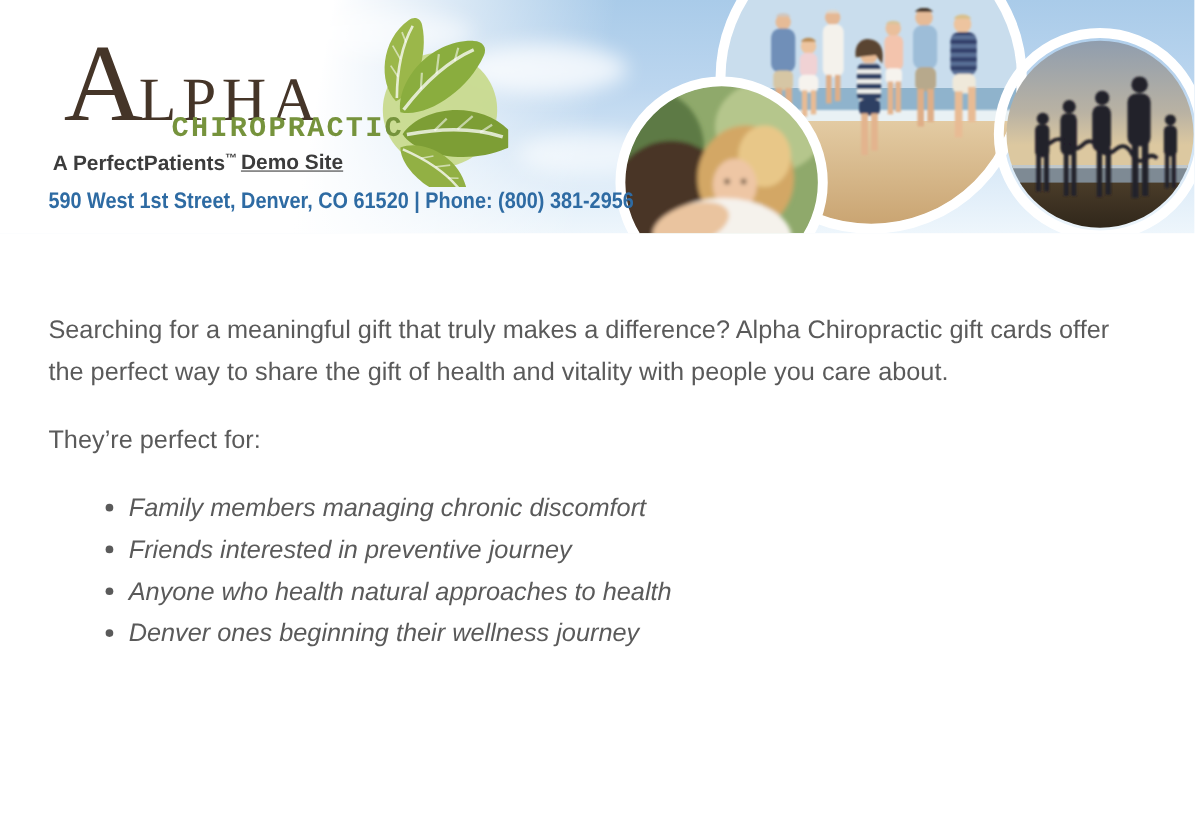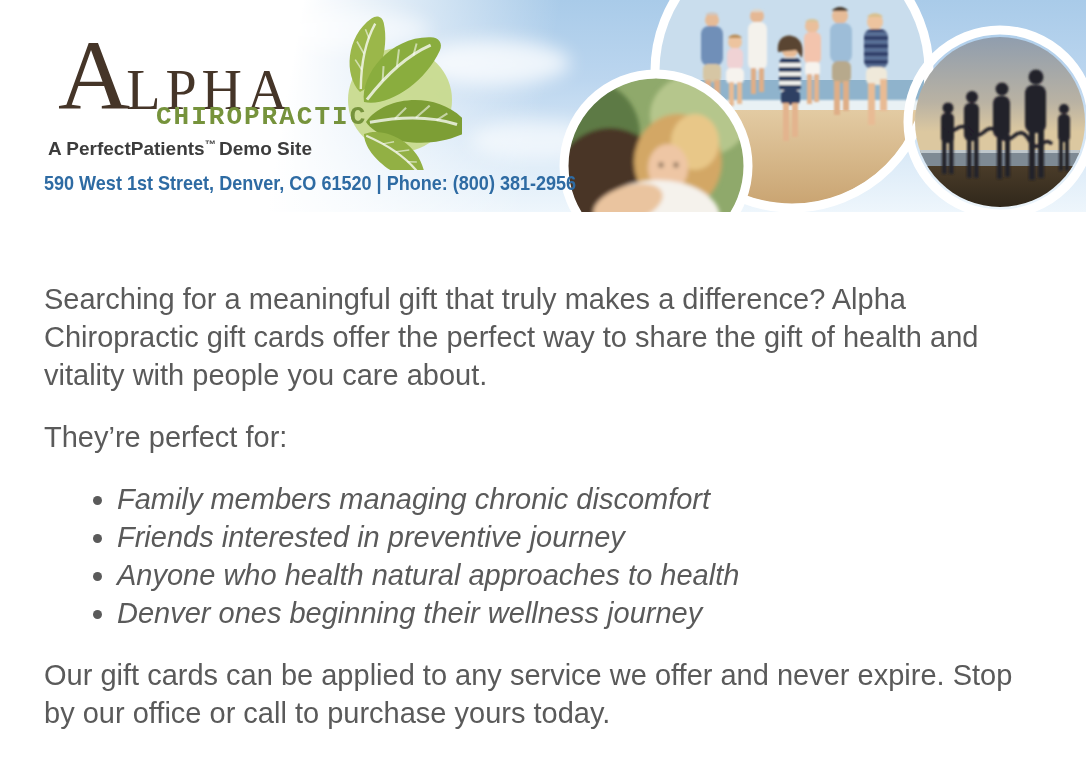--- a/index.html
+++ b/index.html
@@ -16,29 +16,29 @@
   .cloud.c3{left:250px;top:10px;width:180px;height:40px;background:rgba(255,255,255,.55);}
 
   .brand-title{position:absolute;left:58px;top:26px;display:flex;align-items:baseline;
     font-family:"Liberation Serif",serif;color:#453528;line-height:1;}
   .brand-title .big-a{font-size:100px;margin-right:-4px;}
   .brand-title .rest{font-size:56px;letter-spacing:5px;}
   .brand-sub{position:absolute;left:116px;top:102px;font-family:Liberation Mono, monospace;
     font-weight:bold;font-size:26px;letter-spacing:2px;color:#76933c;margin-left:40px;}
   .brand-tagline{position:absolute;left:48px;top:138px;font-size:19px;font-weight:bold;color:#3c3c3c;}
   .brand-tagline sup{font-size:11px;}
-  .brand-tagline .tag-post{margin-left:.18em;}
+  .brand-tagline .tag-post{margin-left:.18em;text-decoration:underline;}
   .contact-line{position:absolute;left:44px;top:171px;font-size:20.5px;font-weight:bold;
     color:#2e6ba3;white-space:nowrap;transform:scaleX(.88);transform-origin:left center;}
 
   .leaf-logo{position:absolute;left:330px;top:10px;}
   .photo-cluster{position:absolute;right:0;top:0;}
 
   
-  .main-content{padding:68px 44px 0 44px;width:990px;font-size:29px;line-height:38px;color:#5a5a5a;}
+  .main-content{padding:68px 44px 0 44px;width:990px;font-size:23px;line-height:38px;color:#5a5a5a;}
   .main-content p{margin:0 0 24px 0;}
   .benefit-list{margin:24px 0 24px 0;padding-left:73px;list-style:disc;}
   .benefit-list li{margin:0;font-style:italic;}
 </style>
 </head>
 <body>
 
 <header class="site-header">
   <div class="header-white-fade"></div>
   <div class="cloud c1"></div>
@@ -228,14 +228,13 @@
 
 <main class="main-content">
   <p>Searching for a meaningful gift that truly makes a difference? Alpha Chiropractic gift cards offer the perfect way to share the gift of health and vitality with people you care about.</p>
   <p>They’re perfect for:</p>
   <ul class="benefit-list">
     <li>Family members managing chronic discomfort</li>
     <li>Friends interested in preventive journey</li>
     <li>Anyone who health natural approaches to health</li>
     <li>Denver ones beginning their wellness journey</li>
   </ul>
-  <p>Our gift cards can be applied to any service we offer and never expire. Stop by our office or call to purchase yours today.</p>
 </main>
 
 </body></html>

